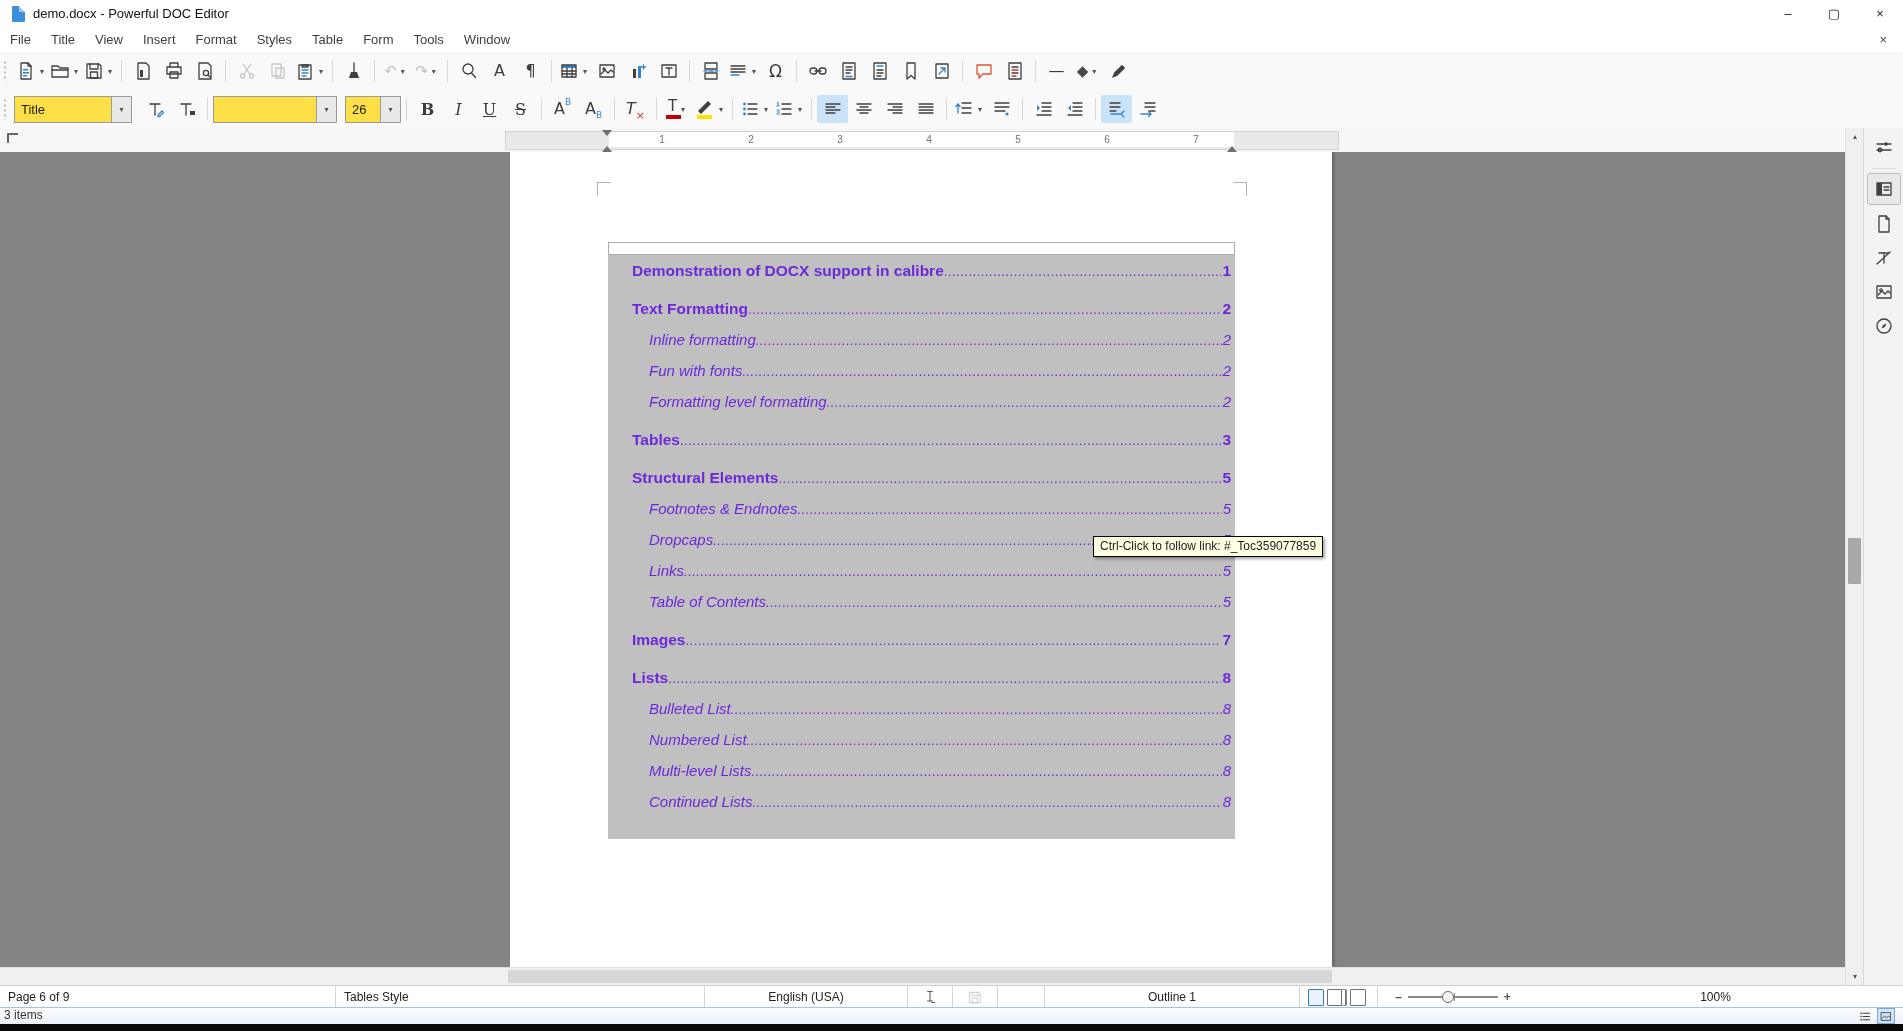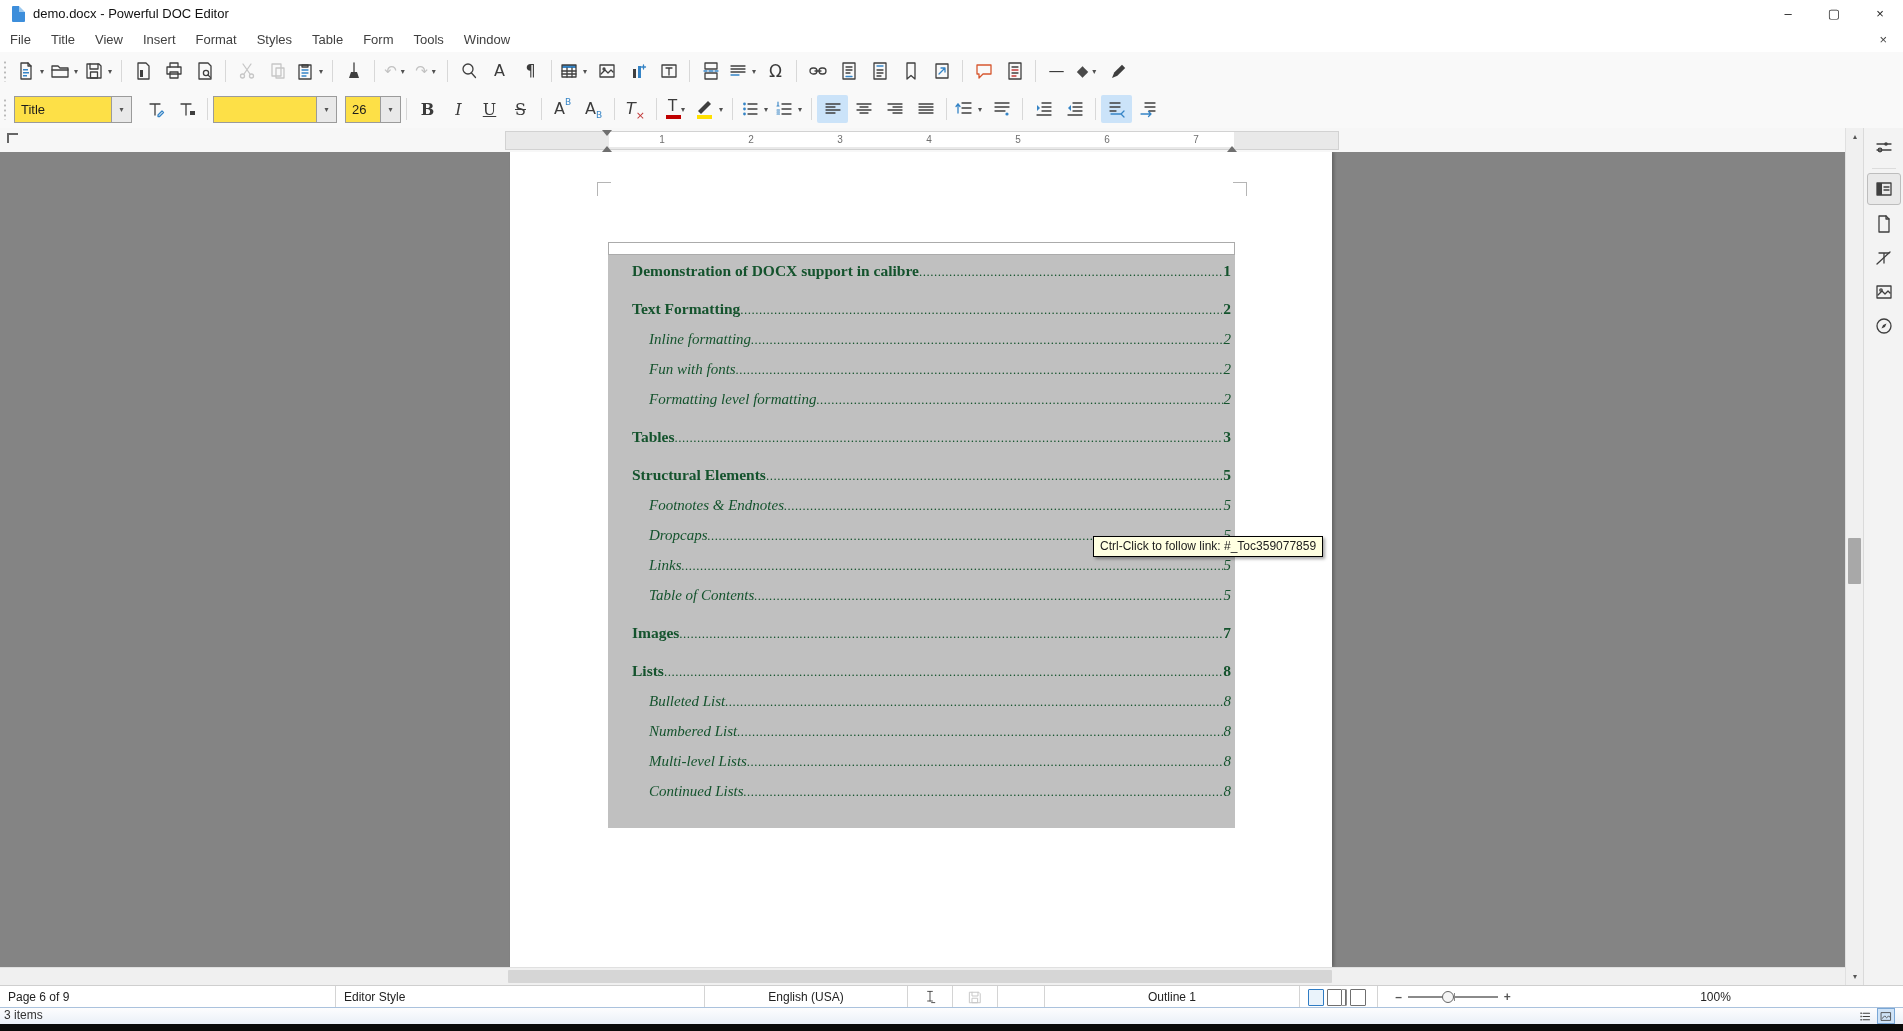--- a/index.html
+++ b/index.html
@@ -52,21 +52,21 @@
   .work{left:0;top:152px;width:1845px;height:815px;background:#848484;overflow:hidden}
   .page{position:absolute;left:510px;top:0;width:822px;height:815px;background:#fff;box-shadow:2px 0 3px rgba(0,0,0,.25)}
   .cmark{position:absolute;width:13px;height:13px}
   .cmark.tl{left:87px;top:30px;border-left:1px solid #b5b5b5;border-top:1px solid #b5b5b5}
   .cmark.tr{left:723px;top:30px;border-right:1px solid #b5b5b5;border-top:1px solid #b5b5b5}
   .para{position:absolute;left:98px;top:40px;width:627px;font-family:"DejaVu Sans",sans-serif;
         font-size:15.5px;line-height:22px;color:#161616;text-indent:36px}
   .tocwrap{position:absolute;left:98px;top:90px;width:627px}
   .tocheadrow{height:11px;background:#fff;border:1px solid #ababab}
   .tocblock{background:#c0c0c0;padding:2px 4px 26px 24px}
-  .toc-row{display:flex;align-items:baseline;font-family:Liberation Serif, serif;color:#14532d;line-height:21px}
+  .toc-row{display:flex;align-items:baseline;font-family:Liberation Sans, sans-serif;color:#6d28d9;line-height:21px}
   .toc-row.l1{font-weight:bold;font-size:15.5px;margin-top:16px}
   .toc-row.l2{font-style:italic;font-size:15px;margin-top:9px;padding-left:17px}
   .toc-row:first-child{margin-top:3px}
   .toc-row .t{white-space:nowrap}
   .toc-row .dots{flex:1;overflow:hidden;white-space:nowrap;font-size:13px;font-weight:normal;letter-spacing:.5px}
   .toc-row .dots:after{content:"......................................................................................................................................................................................"}
   .toc-row .p{padding-left:1px}
   .tooltip{left:1093px;top:536px;background:#ffffe1;border:1px solid #000;font-size:12px;
            padding:2px 6px 3px 6px;white-space:nowrap;box-shadow:2px 2px 3px rgba(0,0,0,.35);z-index:30}
   
@@ -618,21 +618,21 @@
       </svg>
     </span>
 </div>
 
 <div class="abs hscroll">
   <span class="hthumb"></span>
 </div>
 
 <div class="abs statusbar">
   <span class="seg" style="width:336px">Page 6 of 9</span>
-  <span class="seg" style="width:369px">Editor Style</span>
+  <span class="seg" style="width:369px">Tables Style</span>
   <span class="seg c" style="width:203px">English (USA)</span>
   <span class="seg c" style="width:45px">
     <svg class="ic" style="width:16px;height:16px" viewBox="0 0 20 20">
         <path d="M7 3h6M10 3v12M7 15h6" style="stroke-width:1.1"></path>
         <path d="M12 17h4" style="stroke-width:1.1"></path>
       </svg>
     </span>
   <span class="seg c dis" style="width:45px">
     <svg class="ic" style="width:15px;height:15px" viewBox="0 0 20 20">
         <path d="M3 3h12l2 2v12H3z"></path>

